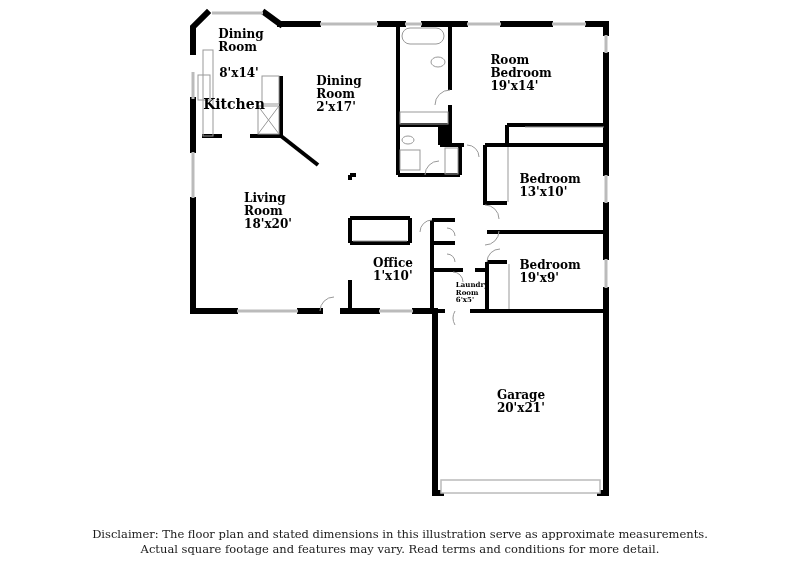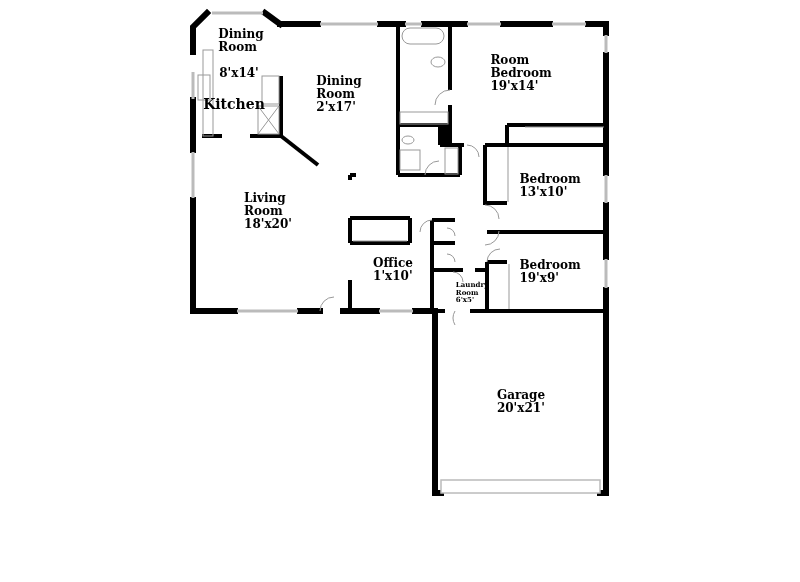--- a/index.html
+++ b/index.html
@@ -172,13 +172,15 @@
   <div>Laundry</div>
   <div>Room</div>
   <div>6'x5'</div>
 </div>
 <div class="label lg" style="left:521px; top:389px;">
   <div>Garage</div>
   <div>20'x21'</div>
 </div>
 
 <div class="disclaimer">
+  <div>Disclaimer: The floor plan and stated dimensions in this illustration serve as approximate measurements.</div>
+  <div>Actual square footage and features may vary. Read terms and conditions for more detail.</div>
 </div>
 
 </body></html>

